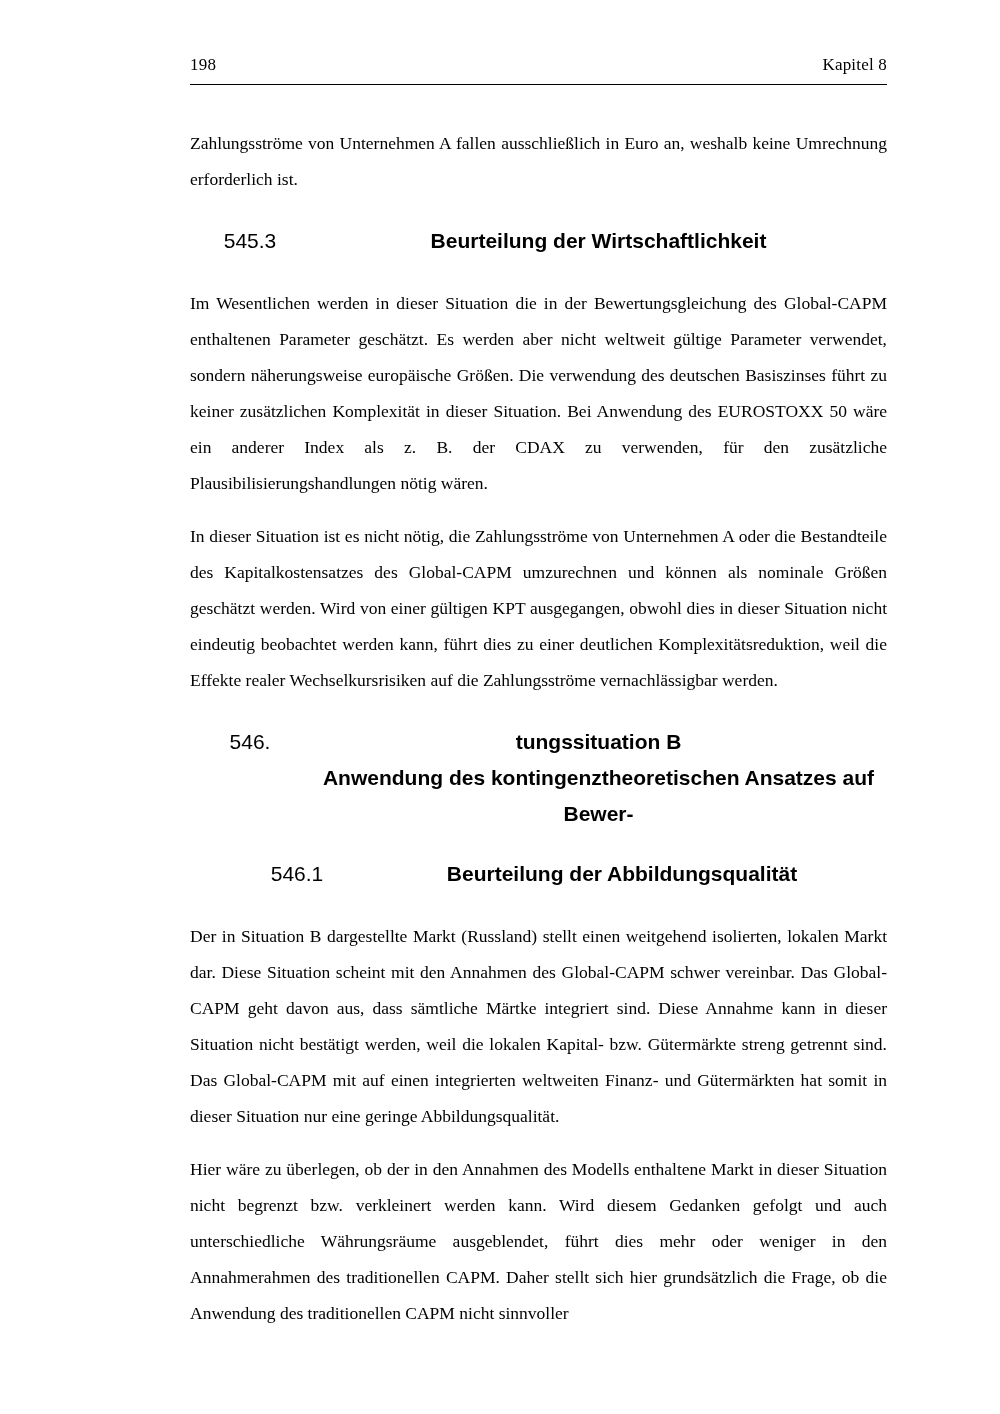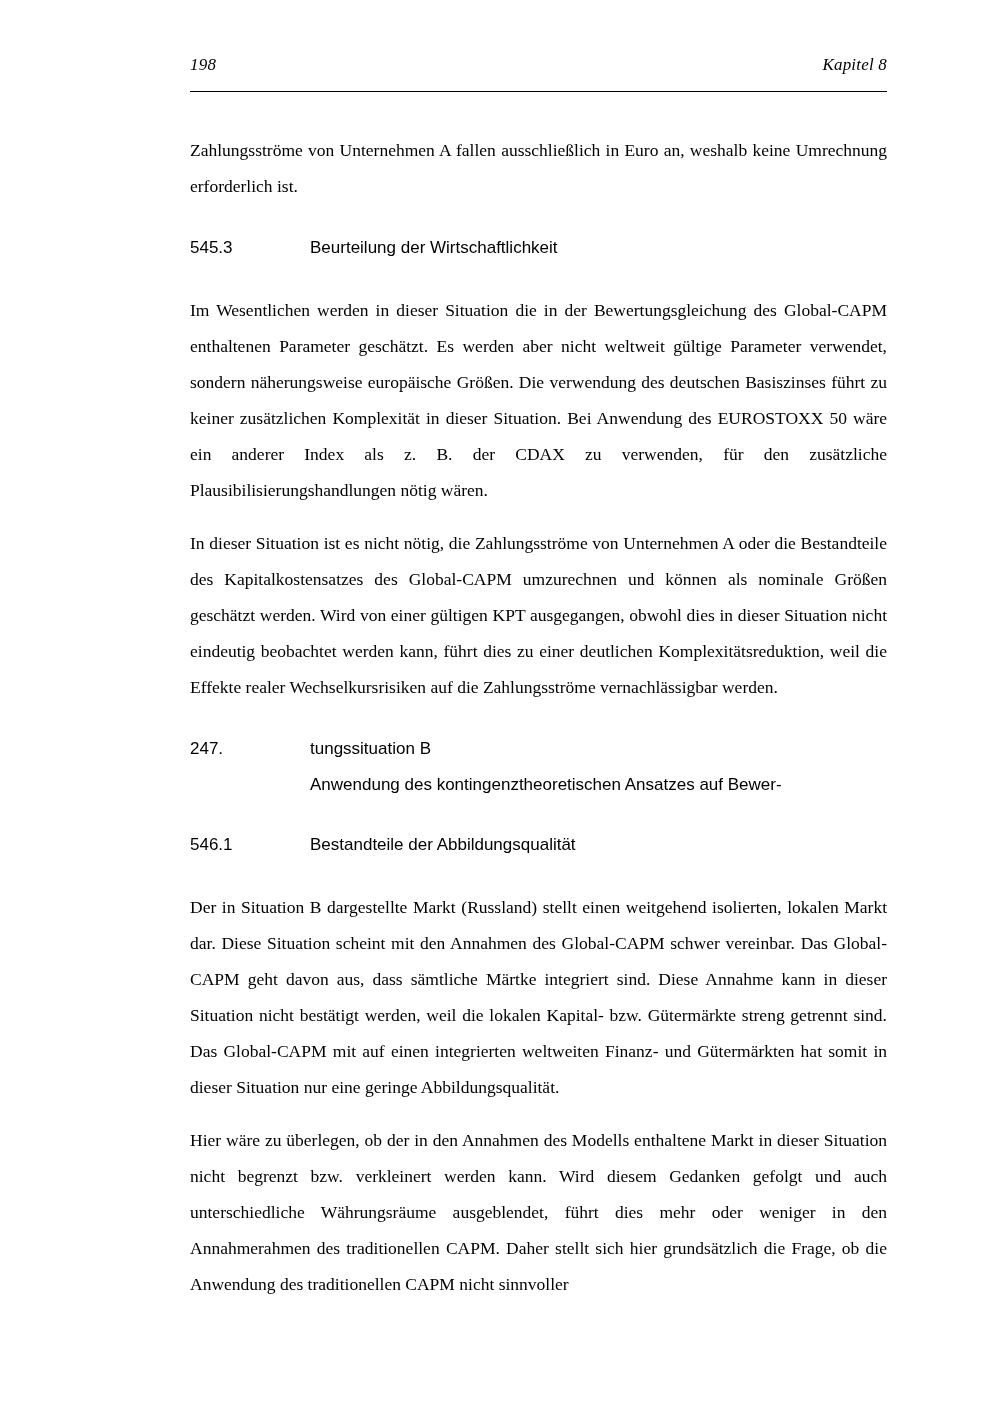--- a/index.html
+++ b/index.html
@@ -20,54 +20,54 @@
     position: absolute;
     left: 190px;
     top: 55px;
     width: 697px;
   }
   .header-row {
     display: flex;
     justify-content: space-between;
     align-items: flex-end;
     font-size: 17px;
-    padding-bottom: 16px;
+    padding-bottom: 9px;
     border-bottom: 1.6px solid #000000;
-    font-style: italic;
   }
   .header-row .pagenum,
   .header-row .chapter {
     letter-spacing: 0.2px;
   }
   .body-text {
     font-size: 17.5px;
     line-height: 36px;
     text-align: justify;
     margin: 0 0 17px 0;
   }
   .first-para {
     margin-top: 40px;
   }
   .section-heading {
     display: flex;
     font-family: "Liberation Sans", sans-serif;
-    font-size: 17px;
+    font-size: 21px;
     line-height: 36px;
     font-weight: 400;
-    text-align: left;
+    text-align: center;
   }
   .section-heading .num {
     flex: 0 0 120px;
   }
   .section-heading .title {
     flex: 1 1 auto;
+    font-weight: bold;
   }
   .h-545-3 { margin-top: 26px; margin-bottom: 26px; }
   .h-546   { margin-top: 26px; margin-bottom: 10px; }
-  .h-546-1 { margin-top: 24px; margin-bottom: 26px; }
+  .h-546-1 { margin-top: 24px; margin-bottom: 26px; margin-left: 47px; }
   .title-line { display: block; }
 </style>
 </head>
 <body>
 
 <div class="page">
   <div class="content">
 
     <div class="header-row">
       <span class="pagenum">198</span>
@@ -79,30 +79,30 @@
     <div class="section-heading h-545-3">
       <span class="num">545.3</span>
       <span class="title">Beurteilung der Wirtschaftlichkeit</span>
     </div>
 
     <p class="body-text">Im Wesentlichen werden in dieser Situation die in der Bewertungsgleichung des Global-CAPM enthaltenen Parameter geschätzt. Es werden aber nicht weltweit gültige Parameter verwendet, sondern näherungsweise europäische Größen. Die verwendung des deutschen Basiszinses führt zu keiner zusätzlichen Komplexität in dieser Situation. Bei Anwendung des EUROSTOXX 50 wäre ein anderer Index als z. B. der CDAX zu verwenden, für den zusätzliche Plausibilisierungshandlungen nötig wären.</p>
 
     <p class="body-text">In dieser Situation ist es nicht nötig, die Zahlungsströme von Unternehmen A oder die Bestandteile des Kapitalkostensatzes des Global-CAPM umzurechnen und können als nominale Größen geschätzt werden. Wird von einer gültigen KPT ausgegangen, obwohl dies in dieser Situation nicht eindeutig beobachtet werden kann, führt dies zu einer deutlichen Komplexitätsreduktion, weil die Effekte realer Wechselkursrisiken auf die Zahlungsströme vernachlässigbar werden.</p>
 
     <div class="section-heading h-546">
-      <span class="num">247.</span>
+      <span class="num">546.</span>
       <span class="title">
         <span class="title-line">tungssituation B</span>
         <span class="title-line">Anwendung des kontingenztheoretischen Ansatzes auf Bewer-</span>
       </span>
     </div>
 
     <div class="section-heading h-546-1">
       <span class="num">546.1</span>
-      <span class="title">Bestandteile der Abbildungsqualität</span>
+      <span class="title">Beurteilung der Abbildungsqualität</span>
     </div>
 
     <p class="body-text">Der in Situation B dargestellte Markt (Russland) stellt einen weitgehend isolierten, lokalen Markt dar. Diese Situation scheint mit den Annahmen des Global-CAPM schwer vereinbar. Das Global-CAPM geht davon aus, dass sämtliche Märtke integriert sind. Diese Annahme kann in dieser Situation nicht bestätigt werden, weil die lokalen Kapital- bzw. Gütermärkte streng getrennt sind. Das Global-CAPM mit auf einen integrierten weltweiten Finanz- und Gütermärkten hat somit in dieser Situation nur eine geringe Abbildungsqualität.</p>
 
     <p class="body-text">Hier wäre zu überlegen, ob der in den Annahmen des Modells enthaltene Markt in dieser Situation nicht begrenzt bzw. verkleinert werden kann. Wird diesem Gedanken gefolgt und auch unterschiedliche Währungsräume ausgeblendet, führt dies mehr oder weniger in den Annahmerahmen des traditionellen CAPM. Daher stellt sich hier grundsätzlich die Frage, ob die Anwendung des traditionellen CAPM nicht sinnvoller</p>
 
   </div>
 </div>
 
 </body></html>

